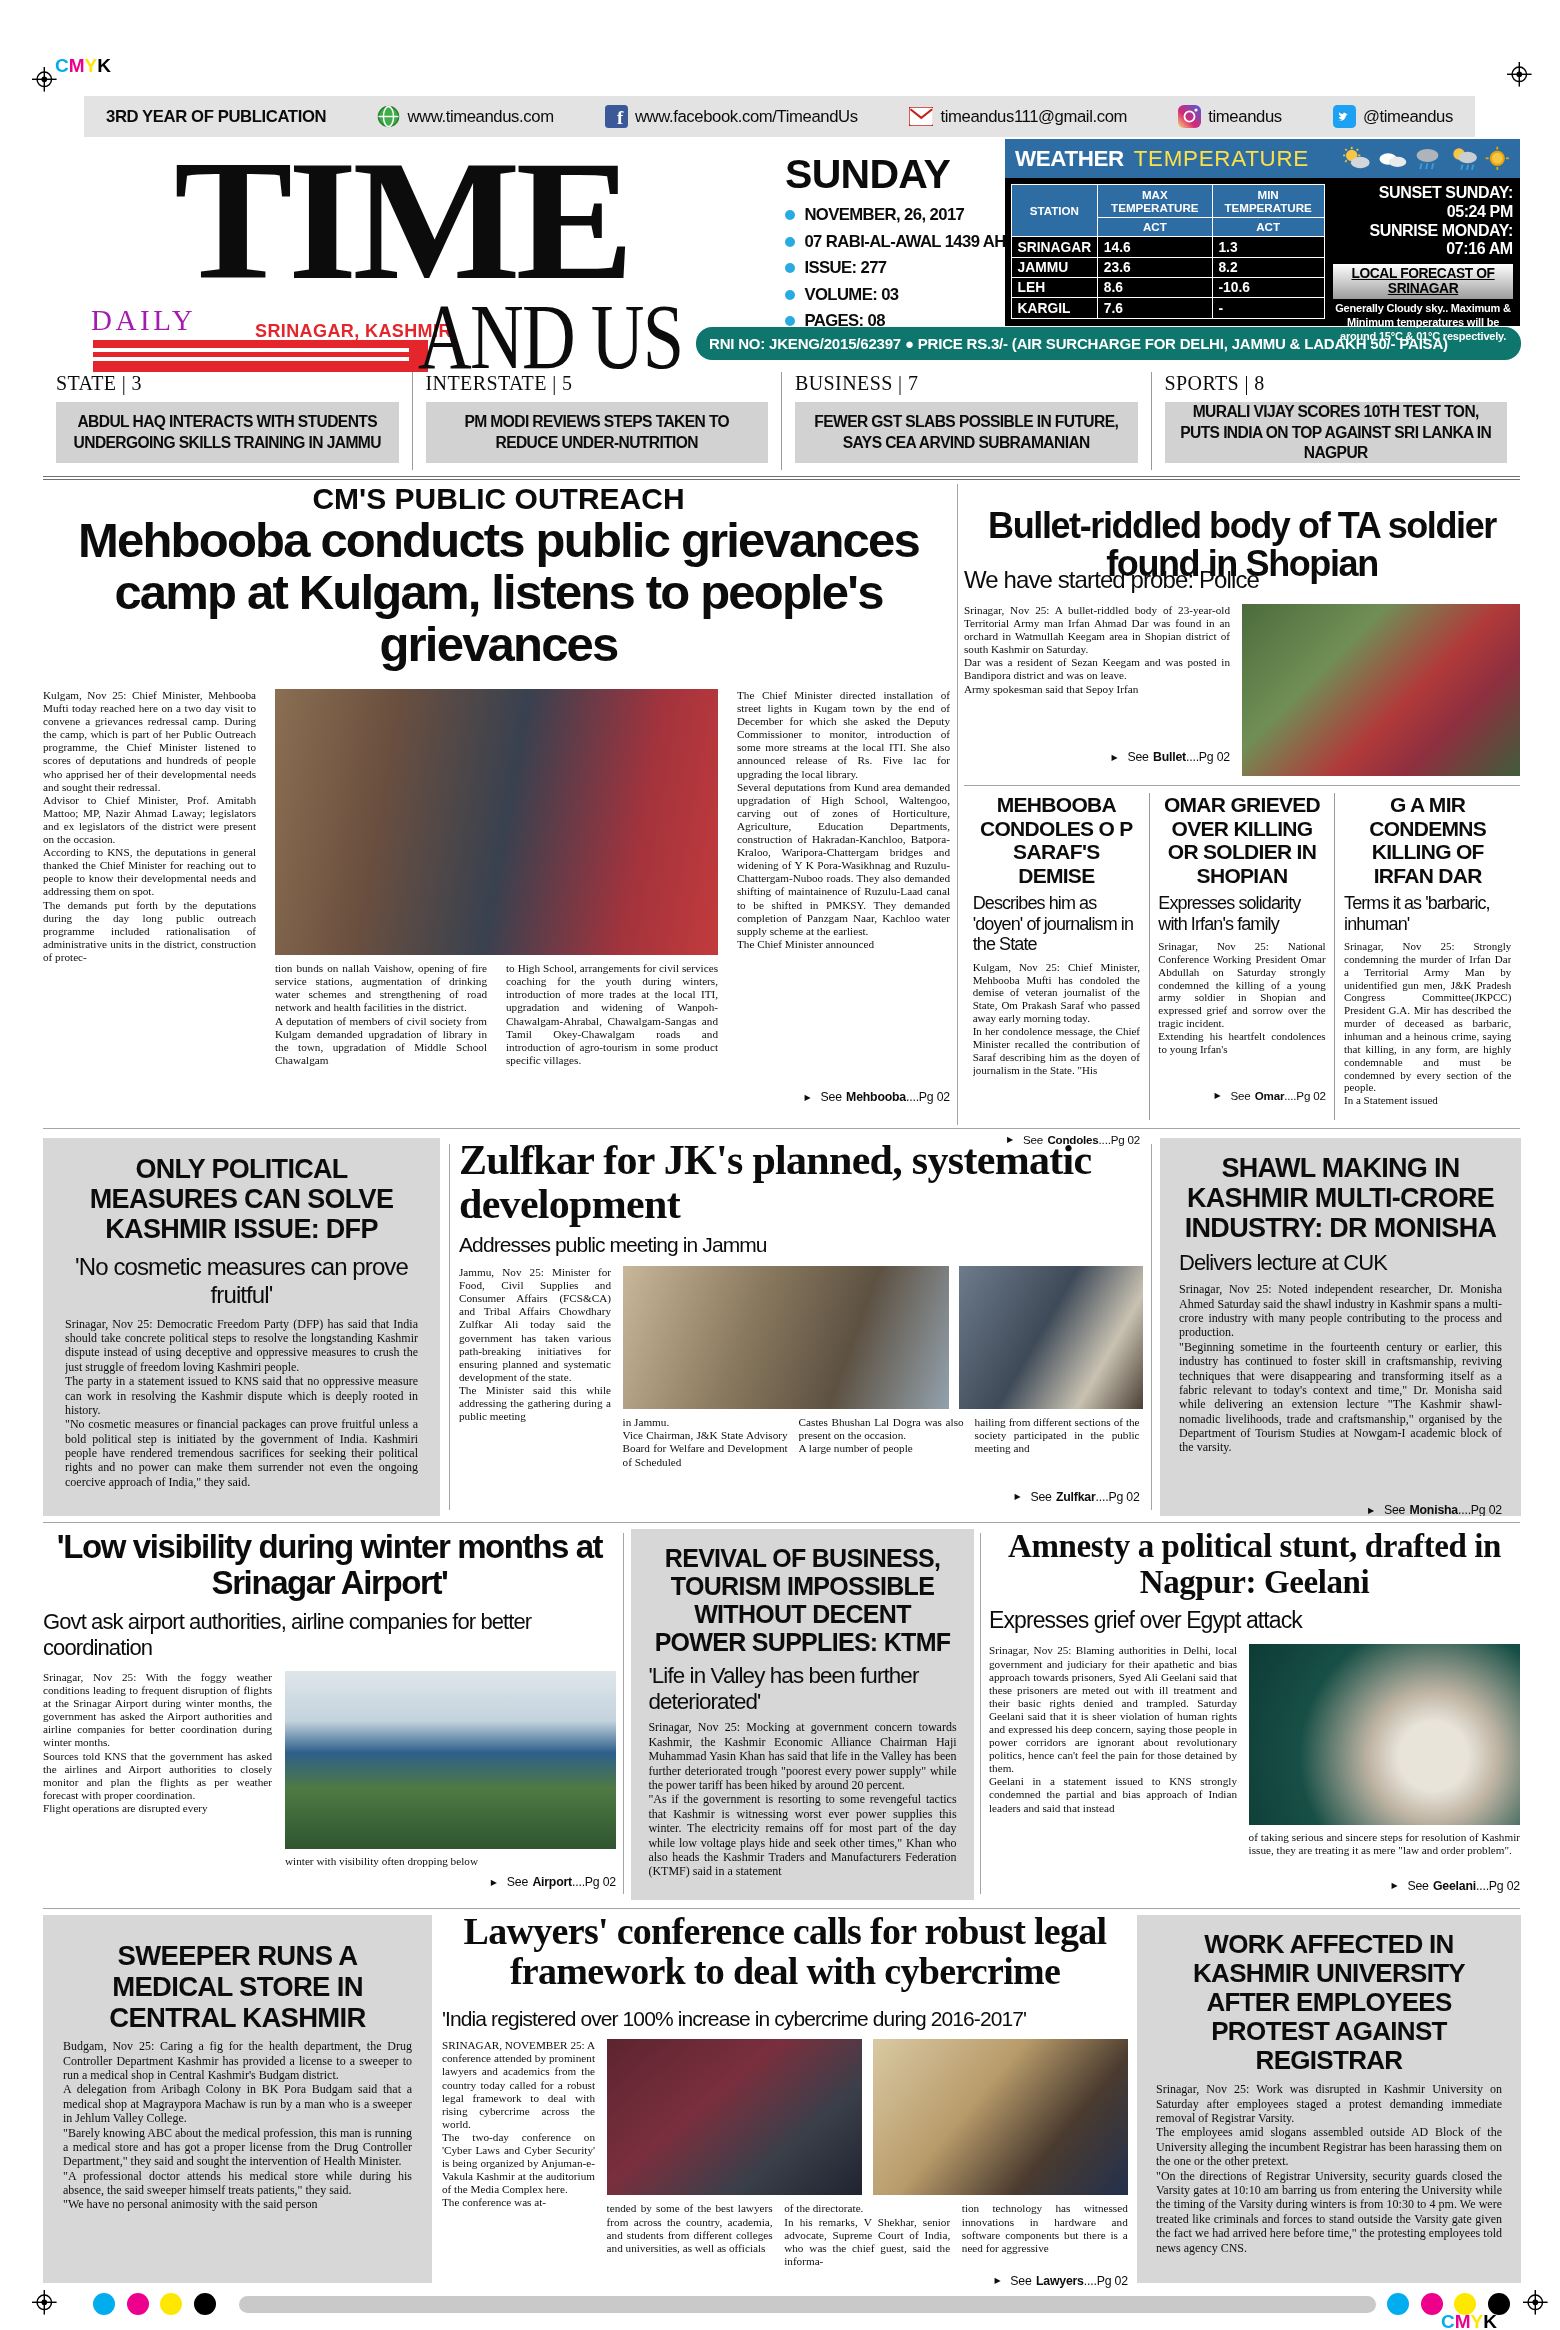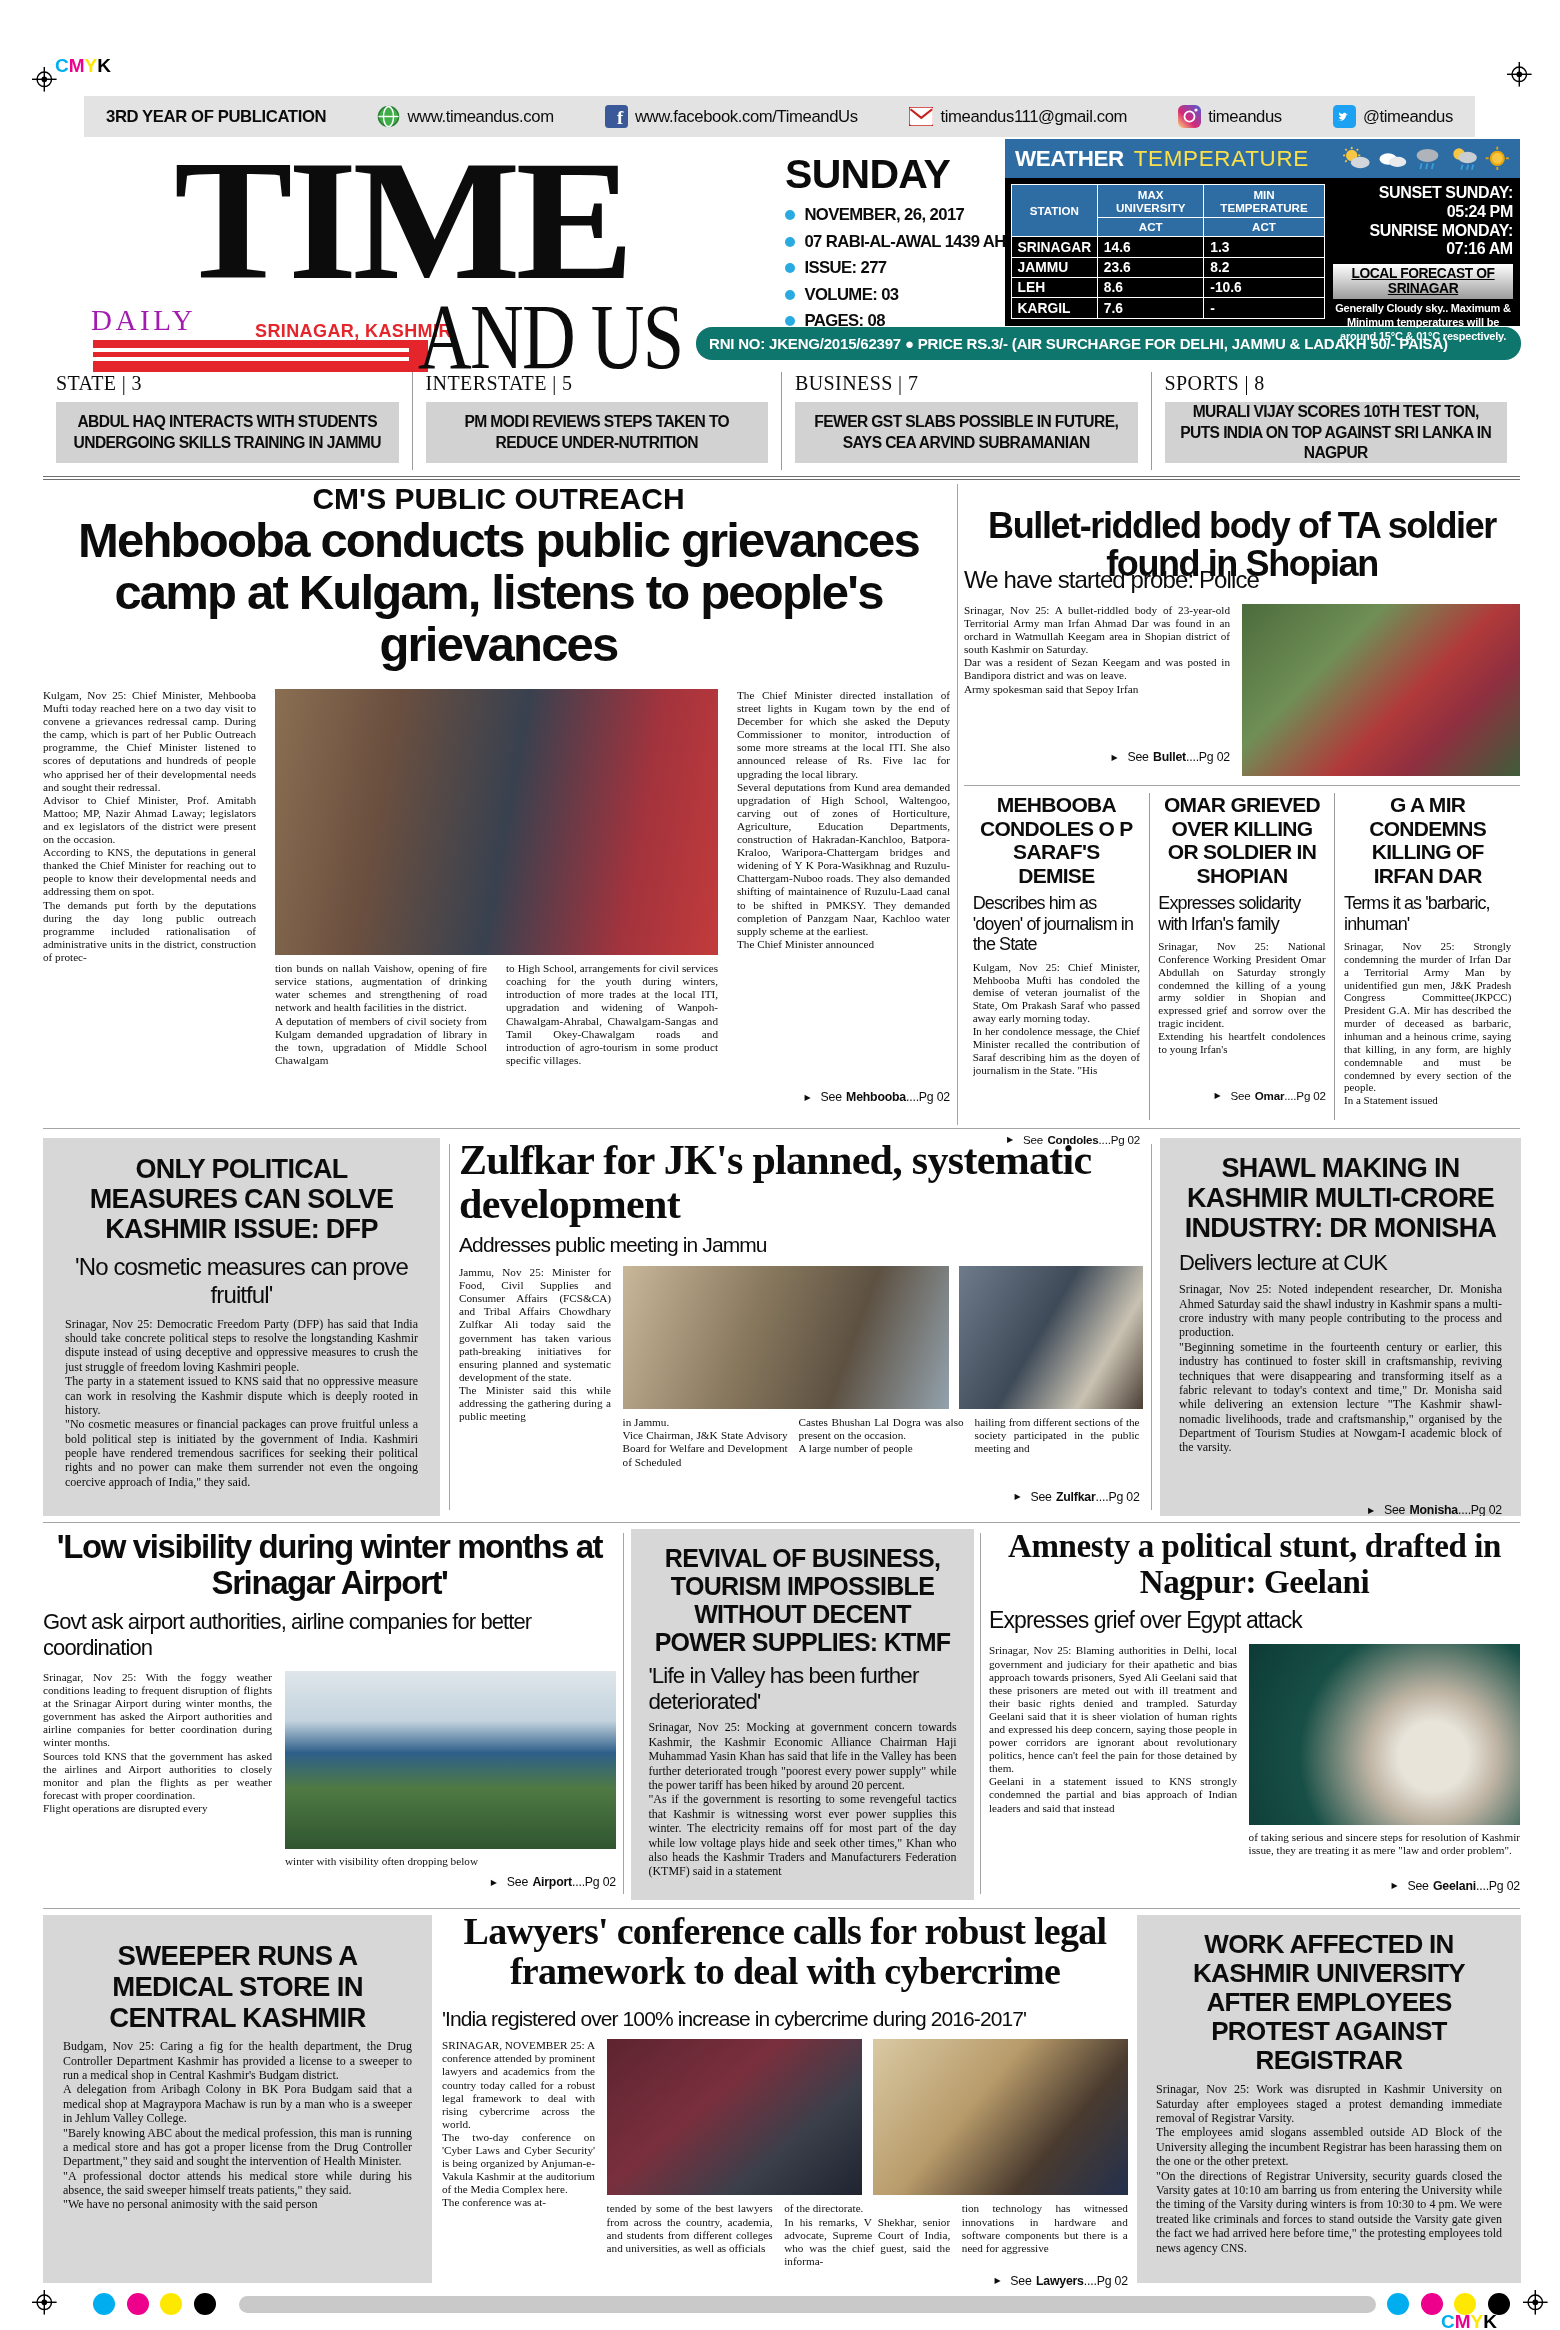--- a/index.html
+++ b/index.html
@@ -257,21 +257,21 @@
             </g>
         </svg>
       </div>
     </div>
     <div class="weather-body">
       <div class="wtable-wrap">
         <table class="wtable">
           <tbody>
               <tr>
             <th rowspan="2" style="width:85px">STATION</th>
-            <th>MAX UNIVERSITY</th>
+            <th>MAX TEMPERATURE</th>
             <th>MIN TEMPERATURE</th>
           </tr>
           <tr>
             <th>ACT</th>
             <th>ACT</th>
           </tr>
           <tr>
             <td>SRINAGAR</td>
                 <td>14.6</td>
                 <td>1.3</td>

